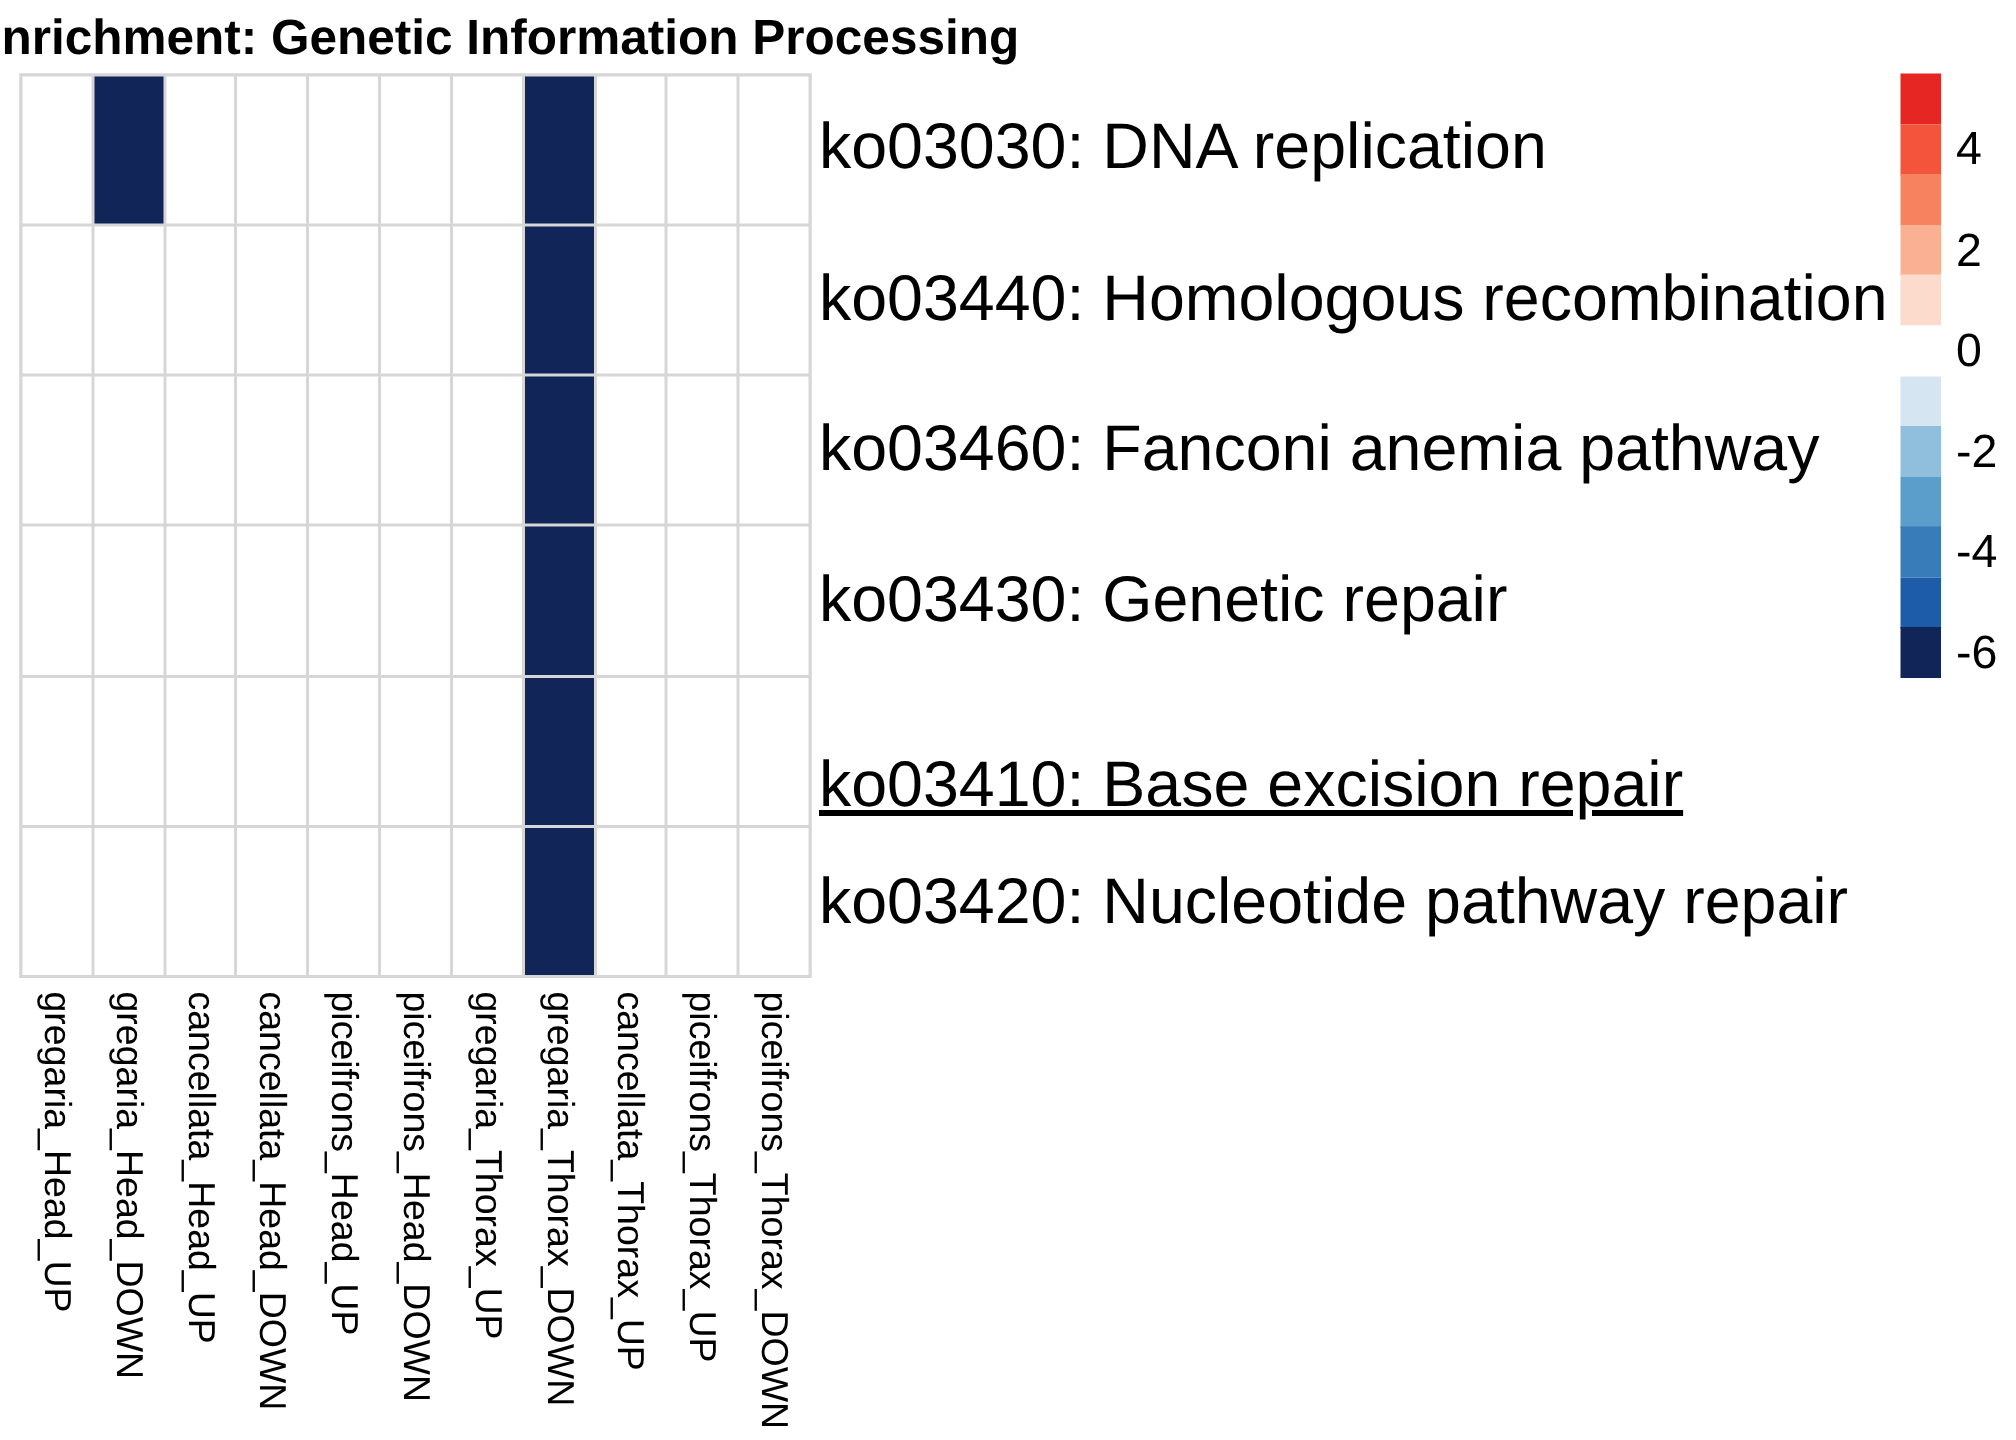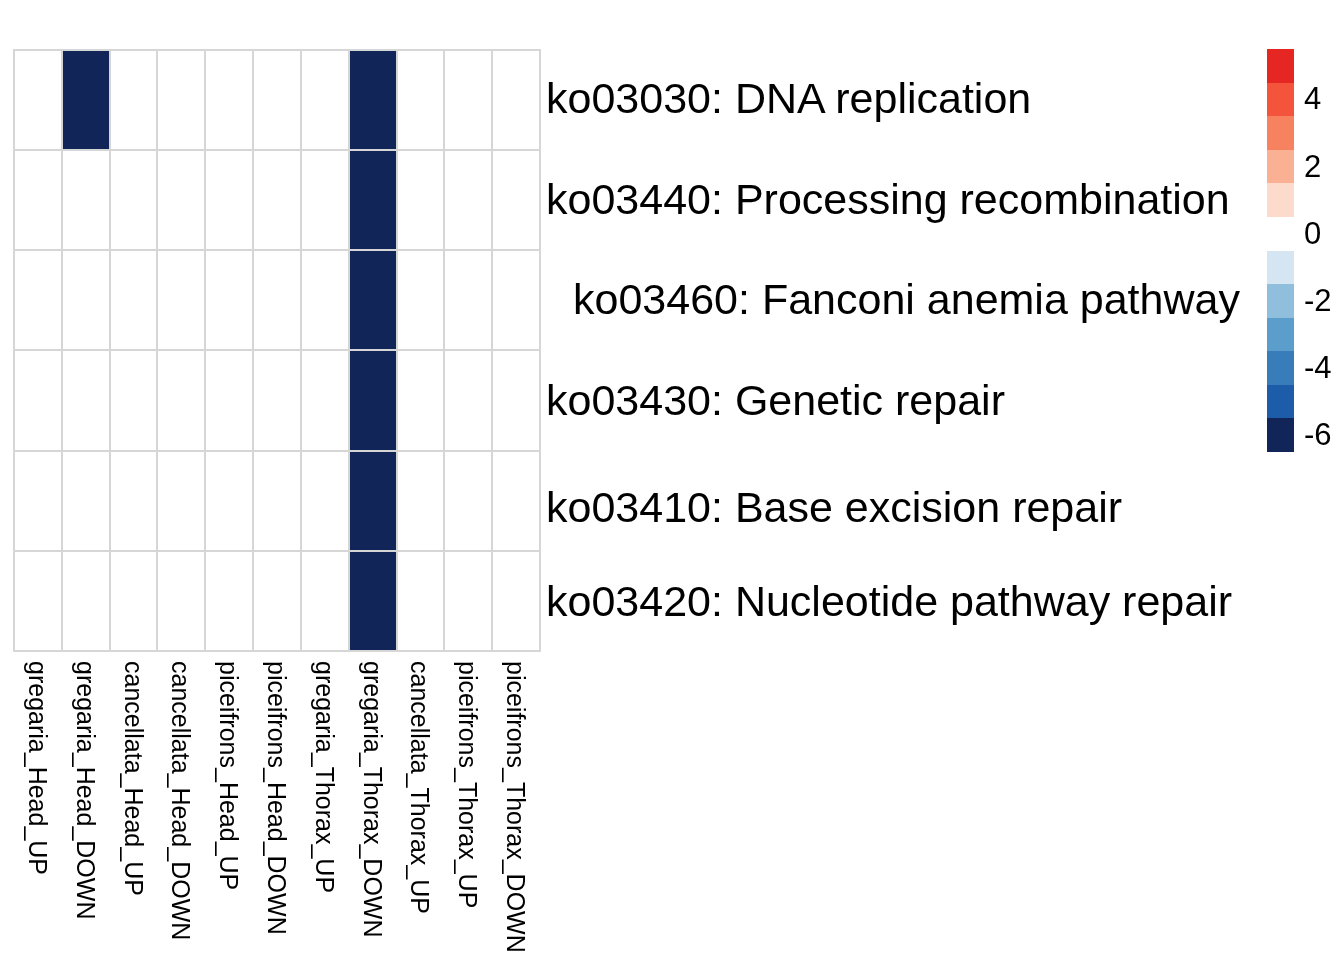--- a/index.html
+++ b/index.html
@@ -25,20 +25,21 @@
   }
   .legend-block{position:absolute;width:27px;left:1267px;}
   .legend-tick{
     position:absolute;left:1304px;font-size:31px;line-height:34px;white-space:nowrap;
   }
 </style>
 </head>
 <body>
 
 <div class="canvas">
+  <div class="title">nrichment: Genetic Information Processing</div>
   <div class="heatmap" id="heatmap" style="grid-template-columns: repeat(11, 1fr); grid-template-rows: repeat(6, 1fr); background: rgb(214, 214, 214); border: 2px solid rgb(214, 214, 214);">
       <div class="cell" style="background: rgb(255, 255, 255);"></div>
       <div class="cell" style="background: rgb(17, 37, 89);"></div>
       <div class="cell" style="background: rgb(255, 255, 255);"></div>
       <div class="cell" style="background: rgb(255, 255, 255);"></div>
       <div class="cell" style="background: rgb(255, 255, 255);"></div>
       <div class="cell" style="background: rgb(255, 255, 255);"></div>
       <div class="cell" style="background: rgb(255, 255, 255);"></div>
       <div class="cell" style="background: rgb(17, 37, 89);"></div>
       <div class="cell" style="background: rgb(255, 255, 255);"></div>
@@ -108,24 +109,24 @@
       <div class="collabel" style="left: 242.182px; top: 661px;">piceifrons_Head_UP</div>
       <div class="collabel" style="left: 290px; top: 661px;">piceifrons_Head_DOWN</div>
       <div class="collabel" style="left: 337.818px; top: 661px;">gregaria_Thorax_UP</div>
       <div class="collabel" style="left: 385.636px; top: 661px;">gregaria_Thorax_DOWN</div>
       <div class="collabel" style="left: 433.455px; top: 661px;">cancellata_Thorax_UP</div>
       <div class="collabel" style="left: 481.273px; top: 661px;">piceifrons_Thorax_UP</div>
       <div class="collabel" style="left: 529.091px; top: 661px;">piceifrons_Thorax_DOWN</div>
     </div>
   <div id="rowlabels">
       <div class="rowlabel" style="top: 77.25px;">ko03030: DNA replication</div>
-      <div class="rowlabel" style="top: 177.75px;">ko03440: Processing recombination</div>
-      <div class="rowlabel" style="top: 278.25px; margin-left: 27px;">ko03460: Fanconi anemia pathway</div>
+      <div class="rowlabel" style="top: 177.75px;">ko03440: Homologous recombination</div>
+      <div class="rowlabel" style="top: 278.25px;">ko03460: Fanconi anemia pathway</div>
       <div class="rowlabel" style="top: 378.75px;">ko03430: Genetic repair</div>
-      <div class="rowlabel" style="top: 486px;">ko03410: Base excision repair</div>
+      <div class="rowlabel" style="top: 502px; text-decoration: underline;">ko03410: Base excision repair</div>
       <div class="rowlabel" style="top: 579.75px;">ko03420: Nucleotide pathway repair</div>
     </div>
   <div id="legend">
       <div class="legend-block" style="top: 49px; height: 34.0833px; background: rgb(230, 38, 34);"></div>
       <div class="legend-block" style="top: 82.5833px; height: 34.0833px; background: rgb(244, 84, 60);"></div>
       <div class="legend-block" style="top: 116.167px; height: 34.0833px; background: rgb(247, 130, 95);"></div>
       <div class="legend-block" style="top: 149.75px; height: 34.0833px; background: rgb(250, 176, 147);"></div>
       <div class="legend-block" style="top: 183.333px; height: 34.0833px; background: rgb(252, 218, 204);"></div>
       <div class="legend-block" style="top: 216.917px; height: 34.0833px; background: rgb(255, 255, 255);"></div>
       <div class="legend-block" style="top: 250.5px; height: 34.0833px; background: rgb(213, 229, 242);"></div>

